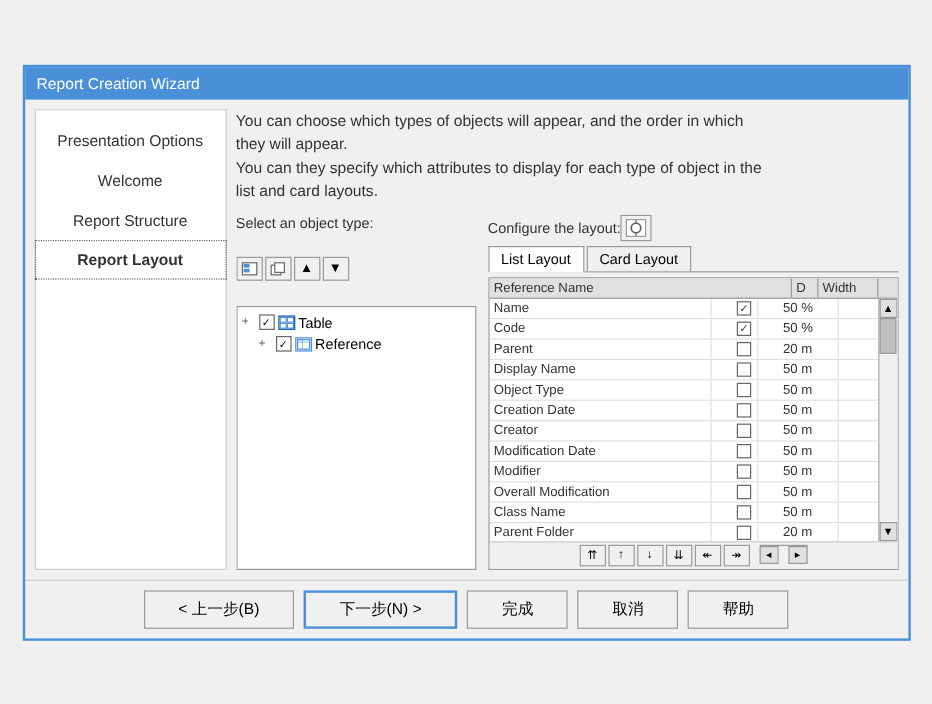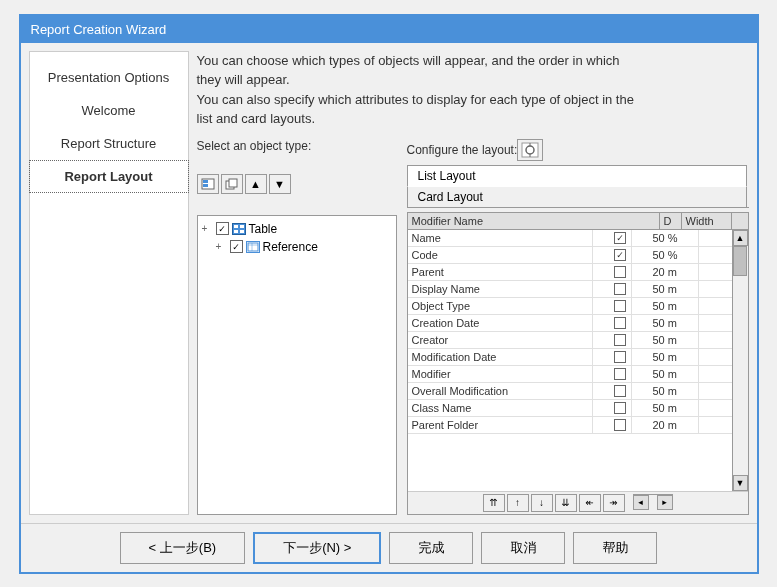--- a/index.html
+++ b/index.html
@@ -1,17 +1,17 @@
 <!DOCTYPE html>
 <html><head>
   <meta charset="utf-8">
   <style>
     * { box-sizing: border-box; margin: 0; padding: 0; font-family: 'Segoe UI', Tahoma, Arial, sans-serif; font-size: 13px; }
     body { background: #f0f0f0; display: flex; justify-content: center; align-items: center; width: 777px; height: 587px; overflow: hidden; }
-    .dialog { width: 740px; height: 560px; background: #f0f0f0; border: 2px solid #4a90d9; display: flex; flex-direction: column; }
+    .dialog { width: 740px; height: 480px; background: #f0f0f0; border: 2px solid #4a90d9; display: flex; flex-direction: column; }
     .title-bar { background: #4a90d9; color: white; padding: 6px 10px; font-size: 13px; font-weight: normal; }
     .dialog-body { display: flex; flex: 1; padding: 8px; gap: 8px; overflow: hidden; }
     .sidebar { width: 160px; border: 1px solid #ccc; background: white; display: flex; flex-direction: column; padding: 10px 0; gap: 2px; }
     .sidebar-item { padding: 8px 12px; text-align: center; cursor: pointer; font-size: 13px; color: #333; }
     .sidebar-item.active { font-weight: bold; }
     .sidebar-item.selected { outline: 1px dotted #666; }
     .main-content { flex: 1; display: flex; flex-direction: column; gap: 6px; }
     .description { font-size: 12px; color: #333; line-height: 1.5; margin-bottom: 4px; }
     .layout-area { display: flex; gap: 10px; flex: 1; overflow: hidden; }
     .left-panel { width: 200px; display: flex; flex-direction: column; gap: 19px; }
@@ -25,21 +25,21 @@
     .tree-item .checkbox.checked { background: white; }
     .tree-item .icon { width: 16px; height: 14px; display: inline-flex; align-items: center; justify-content: center; }
     .table-icon { background: #4a90d9; border: 1px solid #2060a0; width: 14px; height: 12px; display: grid; grid-template-columns: 1fr 1fr; grid-template-rows: 1fr 1fr; gap: 0; }
     .table-icon-cell { background: white; border: 0.5px solid #4a90d9; }
     .ref-icon { background: white; border: 1px solid #4a90d9; width: 14px; height: 12px; display: flex; align-items: center; justify-content: center; font-size: 8px; color: #4a90d9; }
     .tree-label { font-size: 12px; }
     .right-panel { flex: 1; display: flex; flex-direction: column; gap: 4px; }
     .configure-header { display: flex; align-items: center; justify-content: flex-start; }
     .configure-label { font-size: 12px; color: #333; }
     .config-btn { width: 26px; height: 22px; border: 1px solid #999; background: #f0f0f0; cursor: pointer; display: flex; align-items: center; justify-content: center; }
-    .tabs-row { display: flex; border-bottom: 1px solid #999; flex-direction: column; }
+    .tabs-row { display: flex; border-bottom: 1px solid #999; }
     .tab { padding: 3px 10px; border: 1px solid #999; border-bottom: none; background: #f0f0f0; cursor: pointer; font-size: 12px; margin-right: 2px; }
     .tab.active { background: white; border-bottom: 1px solid white; margin-bottom: -1px; z-index: 1; }
     .attributes-table { flex: 1; border: 1px solid #999; background: white; overflow: hidden; display: flex; flex-direction: column; }
     .attr-header { display: grid; grid-template-columns: 1fr 22px 50px 16px; background: #e0e0e0; border-bottom: 1px solid #999; }
     .attr-header-cell { padding: 2px 4px; font-size: 11px; border-right: 1px solid #999; font-weight: normal; color: #333; }
     .attr-header-cell:last-child { border-right: none; }
     .attr-rows { flex: 1; overflow-y: auto; }
     .attr-row { display: grid; grid-template-columns: 1fr 22px 50px 16px; border-bottom: 1px solid #e0e0e0; gap: 17px; }
     .attr-cell { padding: 2px 4px; font-size: 11px; border-right: 1px solid #e0e0e0; color: #333; }
     .attr-cell.checkbox-cell { display: flex; align-items: center; justify-content: center; }
@@ -73,21 +73,21 @@
     <div class="sidebar">
       <div class="sidebar-item">Presentation Options</div>
       <div class="sidebar-item">Welcome</div>
       <div class="sidebar-item">Report Structure</div>
       <div class="sidebar-item active selected">Report Layout</div>
     </div>
     <div class="main-content">
       <div class="description">
         <div>You can choose which types of objects will appear, and the order in which</div>
         <div>they will appear.</div>
-        <div>You can also specify which attributes to display for each type of object in the</div>
+        <div>You can they specify which attributes to display for each type of object in the</div>
         <div>list and card layouts.</div>
       </div>
       <div class="layout-area">
         <div class="left-panel">
           <div class="section-label">Select an object type:</div>
           <div class="toolbar-row">
             <button class="toolbar-btn" title="Select">
               <svg width="14" height="12" viewBox="0 0 14 12">
                   <rect x="1" y="1" width="12" height="10" fill="white" stroke="#666" stroke-width="1"></rect>
                   <rect x="2" y="2" width="5" height="3" fill="#4a90d9"></rect>
@@ -144,21 +144,21 @@
                   <line x1="9" y1="12" x2="9" y2="15" stroke="#666" stroke-width="1"></line>
                 </svg>
             </button>
           </div>
           <div class="tabs-row">
             <div class="tab active">List Layout</div>
             <div class="tab">Card Layout</div>
           </div>
           <div class="attributes-table">
             <div class="attr-header">
-              <div class="attr-header-cell">Modifier Name</div>
+              <div class="attr-header-cell">Reference Name</div>
               <div class="attr-header-cell">D</div>
               <div class="attr-header-cell">Width</div>
               <div class="attr-header-cell"></div>
             </div>
             <div class="attrs-with-scroll">
               <div class="attr-rows-wrapper">
                 <div class="attr-rows" id="attr-rows">
                     <div class="attr-row">
     <div class="attr-cell">Name</div>
     <div class="attr-cell checkbox-cell">

